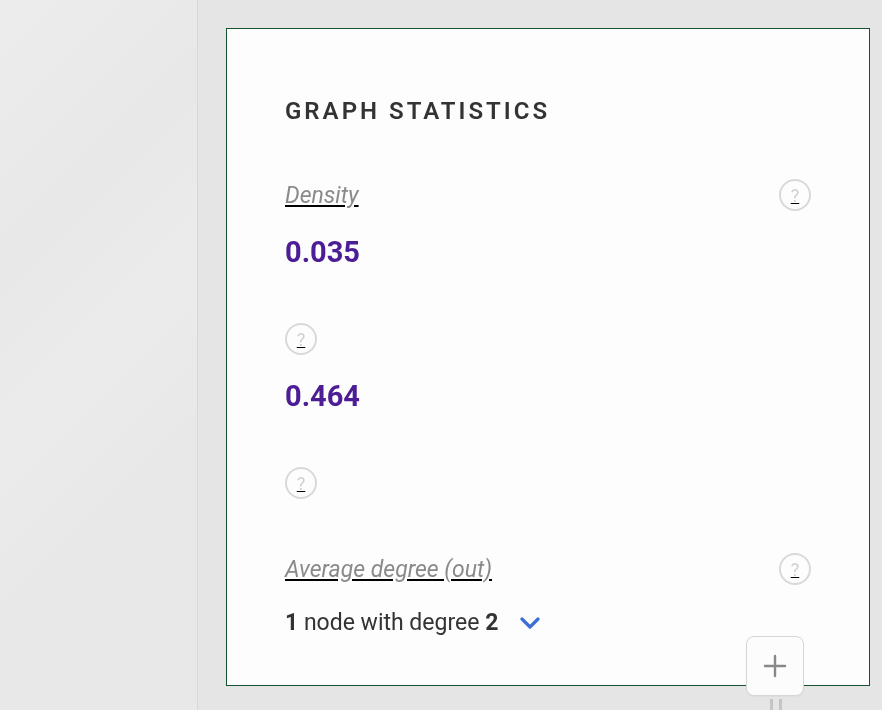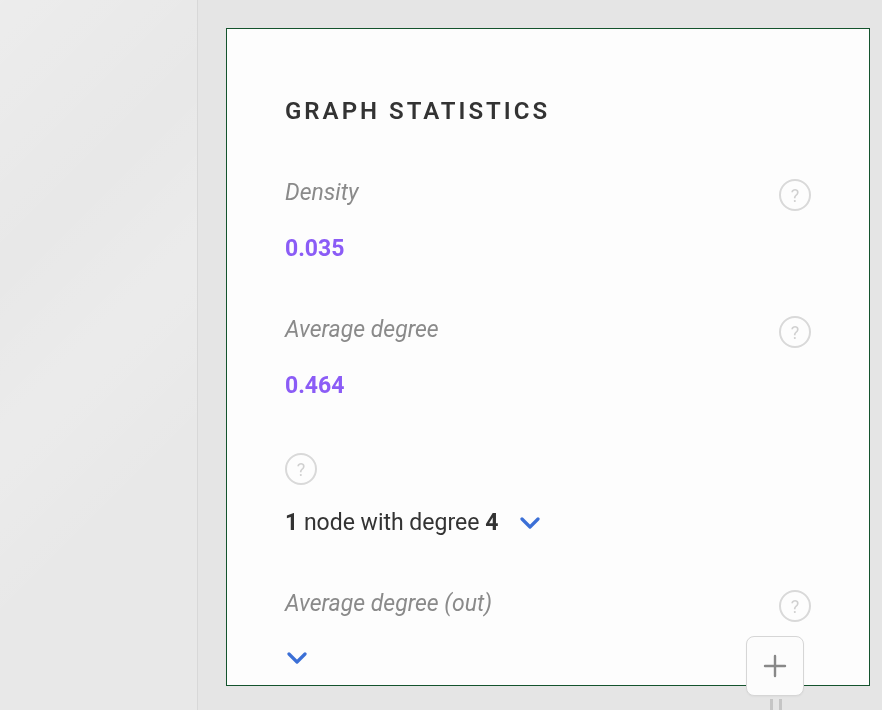--- a/index.html
+++ b/index.html
@@ -51,21 +51,23 @@
       color: #333;
       text-transform: uppercase;
       margin-bottom: 54px;
     }
     .stat-block {
       margin-bottom: 54px;
       position: relative;
     }
     .stat-header {
       display: flex;
+      align-items: center;
       justify-content: space-between;
+      text-decoration: underline;
     }
     .stat-label {
       font-size: 23px;
       font-style: italic;
       color: #8a8a8a;
       font-weight: 400;
     }
     .help-icon {
       width: 32px;
       height: 32px;
@@ -74,23 +76,23 @@
       display: flex;
       align-items: center;
       justify-content: center;
       color: #d0d0d0;
       font-size: 18px;
       font-weight: 400;
       cursor: pointer;
       flex-shrink: 0;
     }
     .stat-value {
-      font-size: 23px;
+      font-size: 29px;
       font-weight: 700;
-      color: #8b5cf6;
+      color: #4c1d95;
       margin-top: 24px;
     }
     .stat-value-line {
       font-size: 23px;
       color: #333;
       margin-top: 24px;
       display: flex;
       align-items: center;
       gap: 20px;
     }
@@ -157,46 +159,38 @@
   <div class="stat-block">
     <div class="stat-header">
       <div class="stat-label">Density</div>
       <div class="help-icon">?</div>
     </div>
     <div class="stat-value">0.035</div>
   </div>
 
   <div class="stat-block">
     <div class="stat-header">
-      <div class="stat-label">Average degree</div>
       <div class="help-icon">?</div>
     </div>
     <div class="stat-value">0.464</div>
   </div>
 
   <div class="stat-block">
     <div class="stat-header">
       <div class="help-icon">?</div>
     </div>
+  </div>
+
+  <div class="stat-block">
+    <div class="stat-header">
+      <div class="stat-label">Average degree (out)</div>
+      <div class="help-icon">?</div>
+    </div>
     <div class="stat-value-line">
-      <span class="stat-value-text"><span class="bold">1</span><span> node with degree </span><span class="bold">4</span></span>
-      <span class="chevron-down">
-        <svg viewBox="0 0 20 12" fill="none" stroke="#3b6fd6" stroke-width="3.2" stroke-linecap="round" stroke-linejoin="round">
-          <polyline points="2,2 10,10 18,2"></polyline>
-        </svg>
-      </span>
-    </div>
-  </div>
-
-  <div class="stat-block">
-    <div class="stat-header">
-      <div class="stat-label">Average degree (out)</div>
-      <div class="help-icon">?</div>
-    </div>
-    <div class="stat-value-line">
+      <span class="stat-value-text"><span class="bold">1</span><span> node with degree </span><span class="bold">2</span></span>
       <span class="chevron-down">
         <svg viewBox="0 0 20 12" fill="none" stroke="#3b6fd6" stroke-width="3.2" stroke-linecap="round" stroke-linejoin="round">
           <polyline points="2,2 10,10 18,2"></polyline>
         </svg>
       </span>
     </div>
   </div>
 </div>
 
 <div class="add-button">

